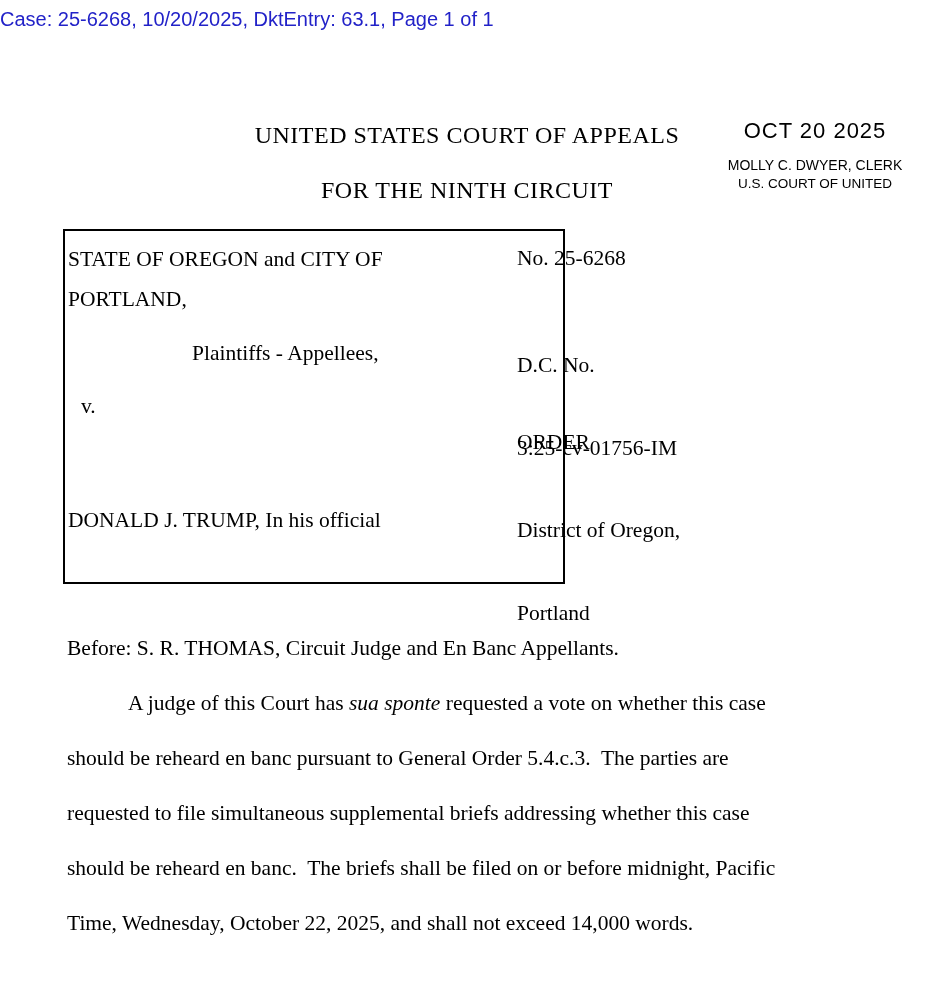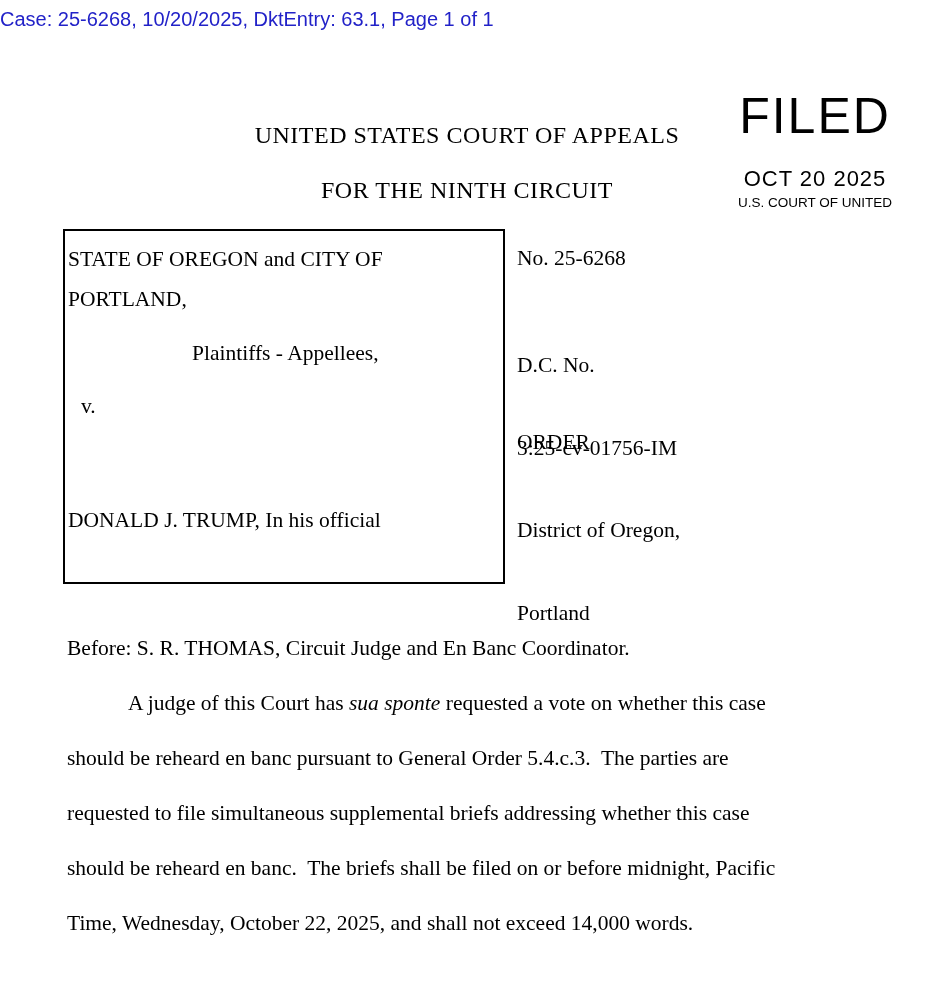--- a/index.html
+++ b/index.html
@@ -41,21 +41,21 @@
     font-family: "Liberation Sans", sans-serif;
   }
   .stamp .filed { font-size: 50px; line-height: 48px; letter-spacing: 2px; }
   .stamp .date  { font-size: 22px; margin-top: 26px; letter-spacing: 1px; }
   .stamp .clerk { font-size: 14px; margin-top: 13px; }
   .stamp .court { font-size: 13.5px; margin-top: 3px; }
 
   
   .caption-box {
     left: 63px; top: 229px;
-    width: 442px; height: 355px;
+    width: 502px; height: 355px;
     border: 2px solid #000000;
     box-sizing: border-box;
     font-size: 21.5px;
   }
   .caption-box .line { position: absolute; white-space: pre; }
   .cap-p1  { left: 3px;   top: 16px; }
   .cap-p2  { left: 3px;   top: 56px; }
   .cap-pr  { left: 127px; top: 110px; }
   .cap-v   { left: 16px;  top: 163px; }
   .cap-d   { left: 3px;   top: 219px; line-height: 28px; width: 436px; }
@@ -83,22 +83,22 @@
   .para-line.i4 { top: 856px; }
   .para-line.i5 { top: 911px; }
   .para-line em { font-style: italic; }
 </style>
 </head>
 <body>
 
 <div class="abs case-header">Case: 25-6268, 10/20/2025, DktEntry: 63.1, Page 1 of 1</div>
 
 <div class="abs stamp">
-  <div class="filed">FILED</div>
   <div class="date">OCT 20 2025</div>
+  <div class="clerk">MOLLY C. DWYER, CLERK</div>
   <div class="court">U.S. COURT OF UNITED</div>
 </div>
 
 <div class="abs court-title l1">UNITED STATES COURT OF APPEALS</div>
 <div class="abs court-title l2">FOR THE NINTH CIRCUIT</div>
 
 <div class="abs caption-box">
   <div class="line cap-p1">STATE OF OREGON and CITY OF</div>
   <div class="line cap-p2">PORTLAND,</div>
   <div class="line cap-pr">Plaintiffs - Appellees,</div>
@@ -110,19 +110,19 @@
 
 <div class="abs case-info ci-no">No. 25-6268</div>
 <div class="abs case-info ci-dc">
   <div>D.C. No.</div>
   <div>3:25-cv-01756-IM</div>
   <div>District of Oregon,</div>
   <div>Portland</div>
 </div>
 <div class="abs case-info ci-order">ORDER</div>
 
-<div class="abs before-line">Before: S. R. THOMAS, Circuit Judge and En Banc Coordinator.</div>
+<div class="abs before-line">Before: S. R. THOMAS, Circuit Judge and En Banc Appellants.</div>
 
 <div class="abs para-line i1"><span>A judge of this Court has </span><em>sua sponte</em><span> requested a vote on whether this case</span></div>
 <div class="abs para-line i2">should be reheard en banc pursuant to General Order 5.4.c.3.  The parties are</div>
 <div class="abs para-line i3">requested to file simultaneous supplemental briefs addressing whether this case</div>
 <div class="abs para-line i4">should be reheard en banc.  The briefs shall be filed on or before midnight, Pacific</div>
 <div class="abs para-line i5">Time, Wednesday, October 22, 2025, and shall not exceed 14,000 words.</div>
 
 </body></html>

